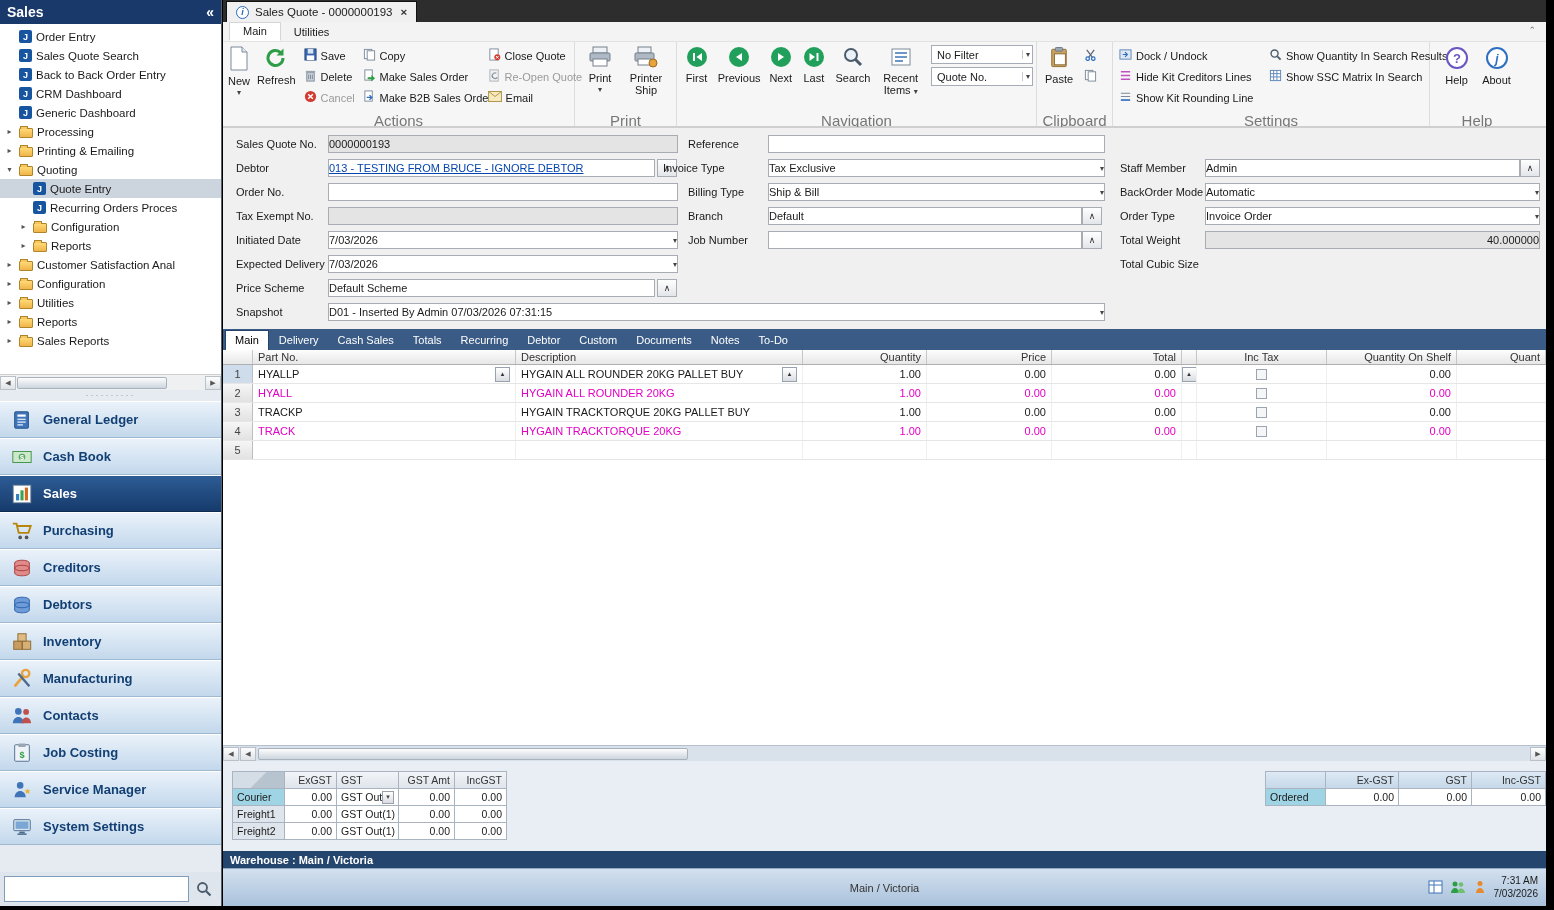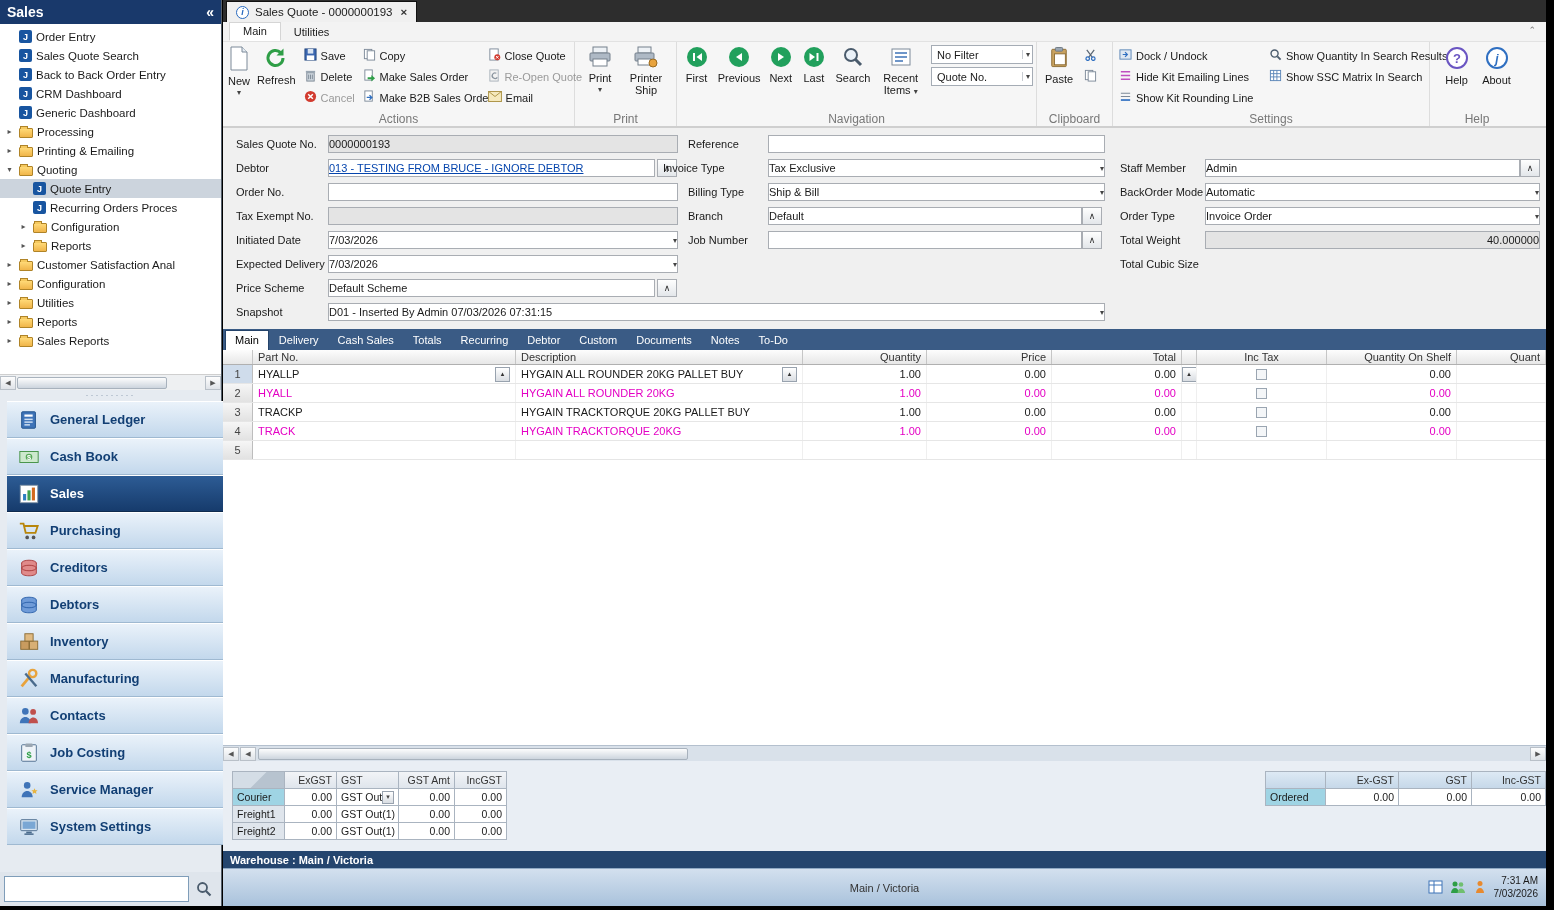--- a/index.html
+++ b/index.html
@@ -13,42 +13,42 @@
 .tree-item{height:19px;display:flex;align-items:center;gap:4px;white-space:nowrap;cursor:pointer;font-size:11.5px}
 .tree-item.selected{background:#ccd4dd}
 .tr-arrow{width:11px;flex:none;font-size:8px;color:#555;text-align:center}
 .jiwa-icon{width:13px;height:13px;flex:none;background:#1855a0;border-radius:2px;color:#fff;font-size:9px;font-weight:bold;display:flex;align-items:center;justify-content:center}
 .folder-icon{width:14px;height:10px;flex:none;background:linear-gradient(#ffd977,#f0b54a);border:1px solid #b08428;border-radius:1px;position:relative;margin-top:2px}
 .folder-icon:before{content:"";position:absolute;top:-3px;left:0;width:6px;height:2px;background:#f5c95f;border:1px solid #b08428;border-bottom:none}
 .tree-hscroll{position:absolute;top:374px;left:0;width:100%;height:16px;background:#eef0f2;border-top:1px solid #cfcfcf;display:flex;align-items:center}
 .hs-arrow{width:16px;height:14px;border:1px solid #b9c0c8;background:linear-gradient(#fdfdfd,#dfe3e8);font-size:7px;color:#555;display:flex;align-items:center;justify-content:center}
 .hs-thumb{height:12px;background:linear-gradient(#fdfdfd,#cdd5de);border:1px solid #a8b2bd;border-radius:2px}
 .splitter{position:absolute;top:390px;left:0;width:100%;height:11px;background:#e6ebf1;display:flex;align-items:center;justify-content:center;color:#90a0b2;font-size:9px;letter-spacing:2px;line-height:3px}
-.modules{position:absolute;top:401px;left:7px;width:100%}
+.modules{position:absolute;top:401px;left:0;width:100%}
 .module{height:37px;display:flex;align-items:center;gap:8px;padding:0 9px;background:linear-gradient(#eaf2fa,#c3d8ec);border-top:1px solid #fff;border-bottom:1px solid #9fb9d1;font-size:13px;font-weight:bold;color:#123f74;cursor:pointer}
 .module.active{background:linear-gradient(#2d5c95,#163b6c);color:#fff;border-bottom-color:#0e2a4e}
 .mod-ic{width:26px;height:24px;display:flex;align-items:center;justify-content:center;flex:none}
 .sb-search{position:absolute;left:0;top:872px;width:100%;height:34px;background:#dfe5ec;display:flex;align-items:center;padding:3px 4px;gap:2px}
 .sb-search input{flex:1;height:26px;border:1px solid #7f9db9;padding:0 6px;font:inherit;background:#fff}
 .search-btn{width:26px;height:26px;display:flex;align-items:center;justify-content:center;cursor:pointer}
 
 
 #main{position:absolute;left:223px;top:0;width:1323px;height:906px;background:#f0f0f0}
 .tabstrip{height:22px;background:#2d2d2d;display:flex;align-items:flex-end;padding-left:3px}
 .doc-tab{height:21px;background:#f0f0f0;display:flex;align-items:center;gap:6px;padding:0 9px;font-size:11.5px;border:1px solid #111;border-bottom:none}
 .info-icon{width:13px;height:13px;border-radius:50%;background:#fff;border:1px solid #2a6bc0;color:#2a6bc0;font-size:9px;font-weight:bold;font-style:italic;display:flex;align-items:center;justify-content:center}
 .tab-close{color:#333;font-weight:bold;cursor:pointer;margin-left:2px}
 .ribbon-tabs{height:19px;background:#f3f3f3;display:flex;align-items:flex-end;padding-left:6px;position:relative}
 .rtab{padding:2px 13px 3px;font-size:11px;cursor:pointer}
 .rtab.active{background:#fff;border:1px solid #d5d5d5;border-bottom:1px solid #fff}
 .ribbon-collapse{position:absolute;right:10px;top:3px;color:#777;font-size:9px;cursor:pointer}
 .ribbon{height:86px;background:#f6f6f6;display:flex;border-bottom:1px solid #cfcfcf;border-top:1px solid #e2e2e2}
 .rgroup{display:flex;flex-direction:column;border-right:1px solid #ddd;padding:1px 3px 0;flex:none}
 .rgroup-content{flex:1;display:flex;align-items:flex-start;gap:3px}
-.rgroup-label{height:14px;text-align:center;font-size:12px;color:#777}
+.rgroup-label{height:14px;text-align:center;font-size:15px;color:#777}
 .big-btn{display:flex;flex-direction:column;align-items:center;gap:1px;padding:3px 2px;font-size:11px;text-align:center;cursor:pointer;line-height:1.15}
 .big-btn .blab{white-space:pre-line}
 .small-btn{height:21px;display:flex;align-items:center;gap:4px;font-size:11px;padding:0 3px;white-space:nowrap;cursor:pointer}
 .small-btn.disabled,.big-btn.disabled{color:#9a9a9a}
 .btn-col{display:flex;flex-direction:column;justify-content:flex-start;padding-top:2px}
 .caret{font-size:8px;color:#444}
 .r-combo{width:102px;height:19px;border:1px solid #a5acb5;background:#fff;display:flex;align-items:center;justify-content:space-between;padding:0 2px 0 5px;font-size:11px;margin-bottom:3px;cursor:pointer}
 .r-combo .caret{border-left:1px solid #c8ccd2;padding-left:3px}
 
 
@@ -576,21 +576,21 @@
               <span><svg width="13" height="13" viewBox="0 0 14 14">
                     <rect x="1" y="2" width="12" height="10" fill="#dfe8f2" stroke="#5b86b8"></rect>
                     <path d="M4 7h5M6.5 4.5L9 7l-2.5 2.5" fill="none" stroke="#2f6fc1" stroke-width="1.3"></path>
                   </svg></span>
               <span>Dock / Undock</span>
             </div>
             <div class="small-btn">
               <span><svg width="13" height="13" viewBox="0 0 14 14">
                     <path d="M2 3h10M2 7h10M2 11h10" stroke="#c04fc0" stroke-width="1.6"></path>
                   </svg></span>
-              <span>Hide Kit Emailing Lines</span>
+              <span>Hide Kit Creditors Lines</span>
             </div>
             <div class="small-btn">
               <span><svg width="13" height="13" viewBox="0 0 14 14">
                     <path d="M2 3.5h10M2 7h10" stroke="#7d8a99" stroke-width="1.3"></path>
                     <path d="M2 10.8h10" stroke="#2f6fc1" stroke-width="1.8"></path>
                   </svg></span>
               <span>Show Kit Rounding Line</span>
             </div>
           </div>
           <div class="btn-col" style="width:160px">

